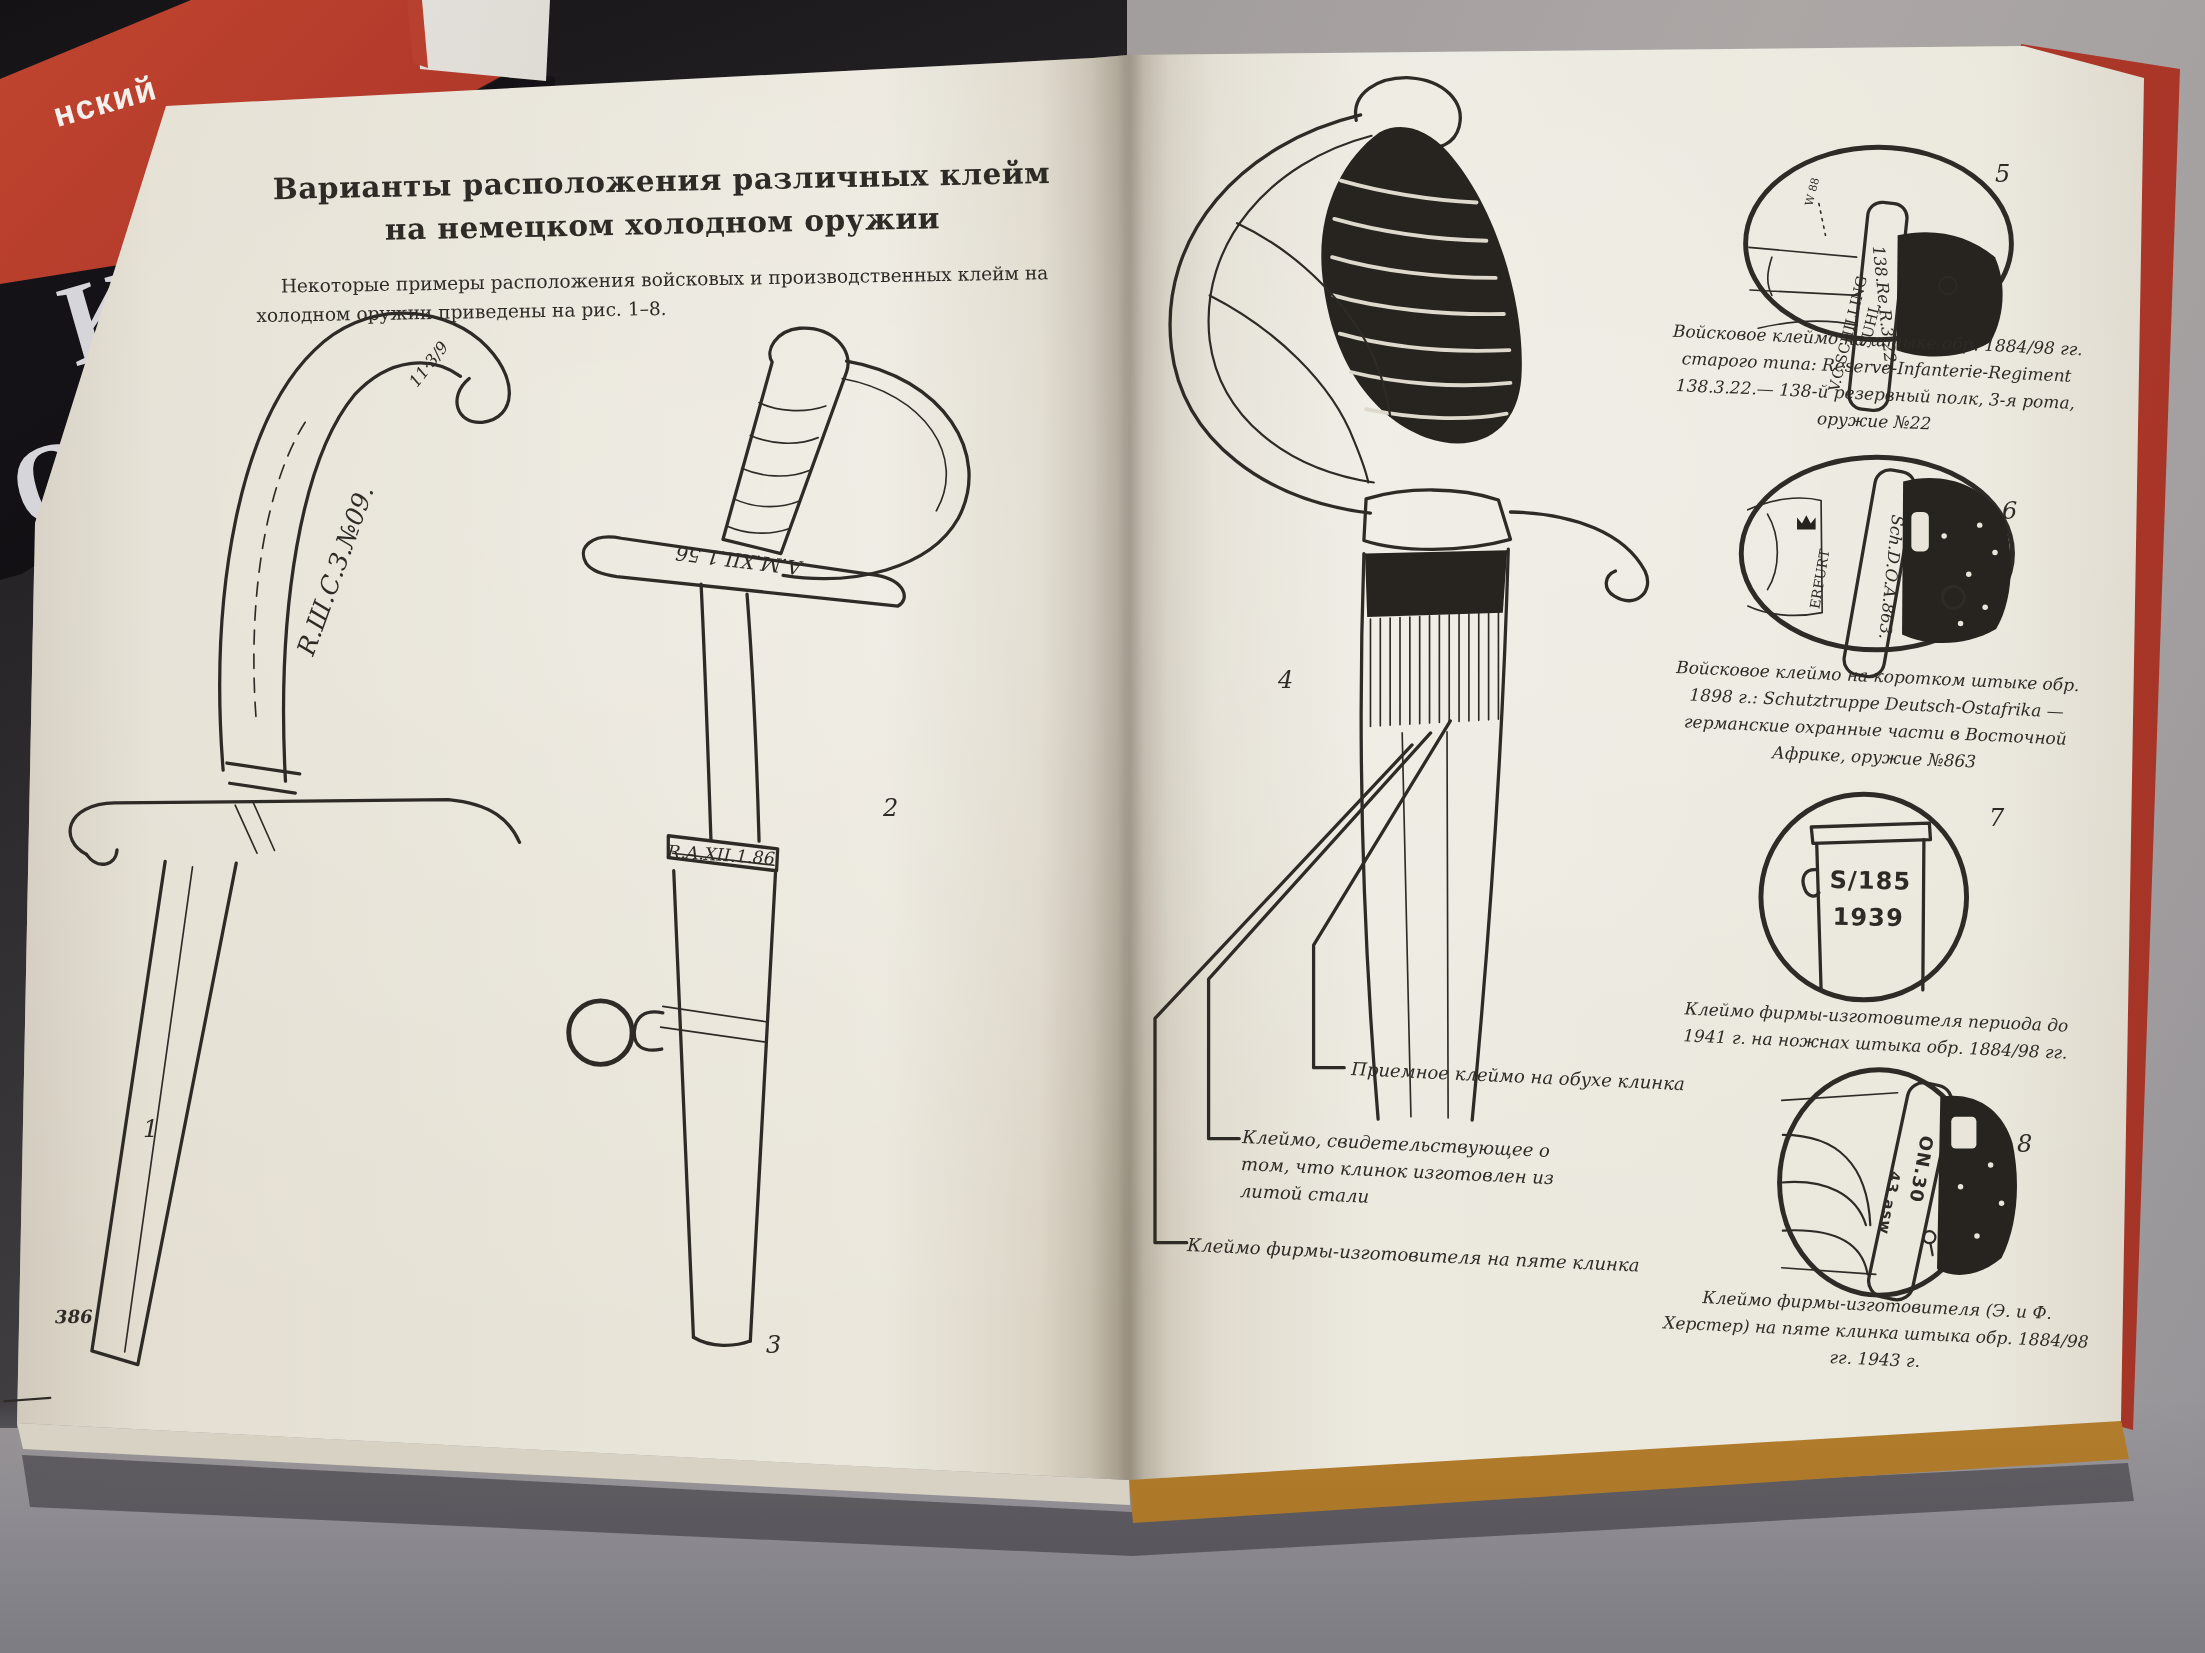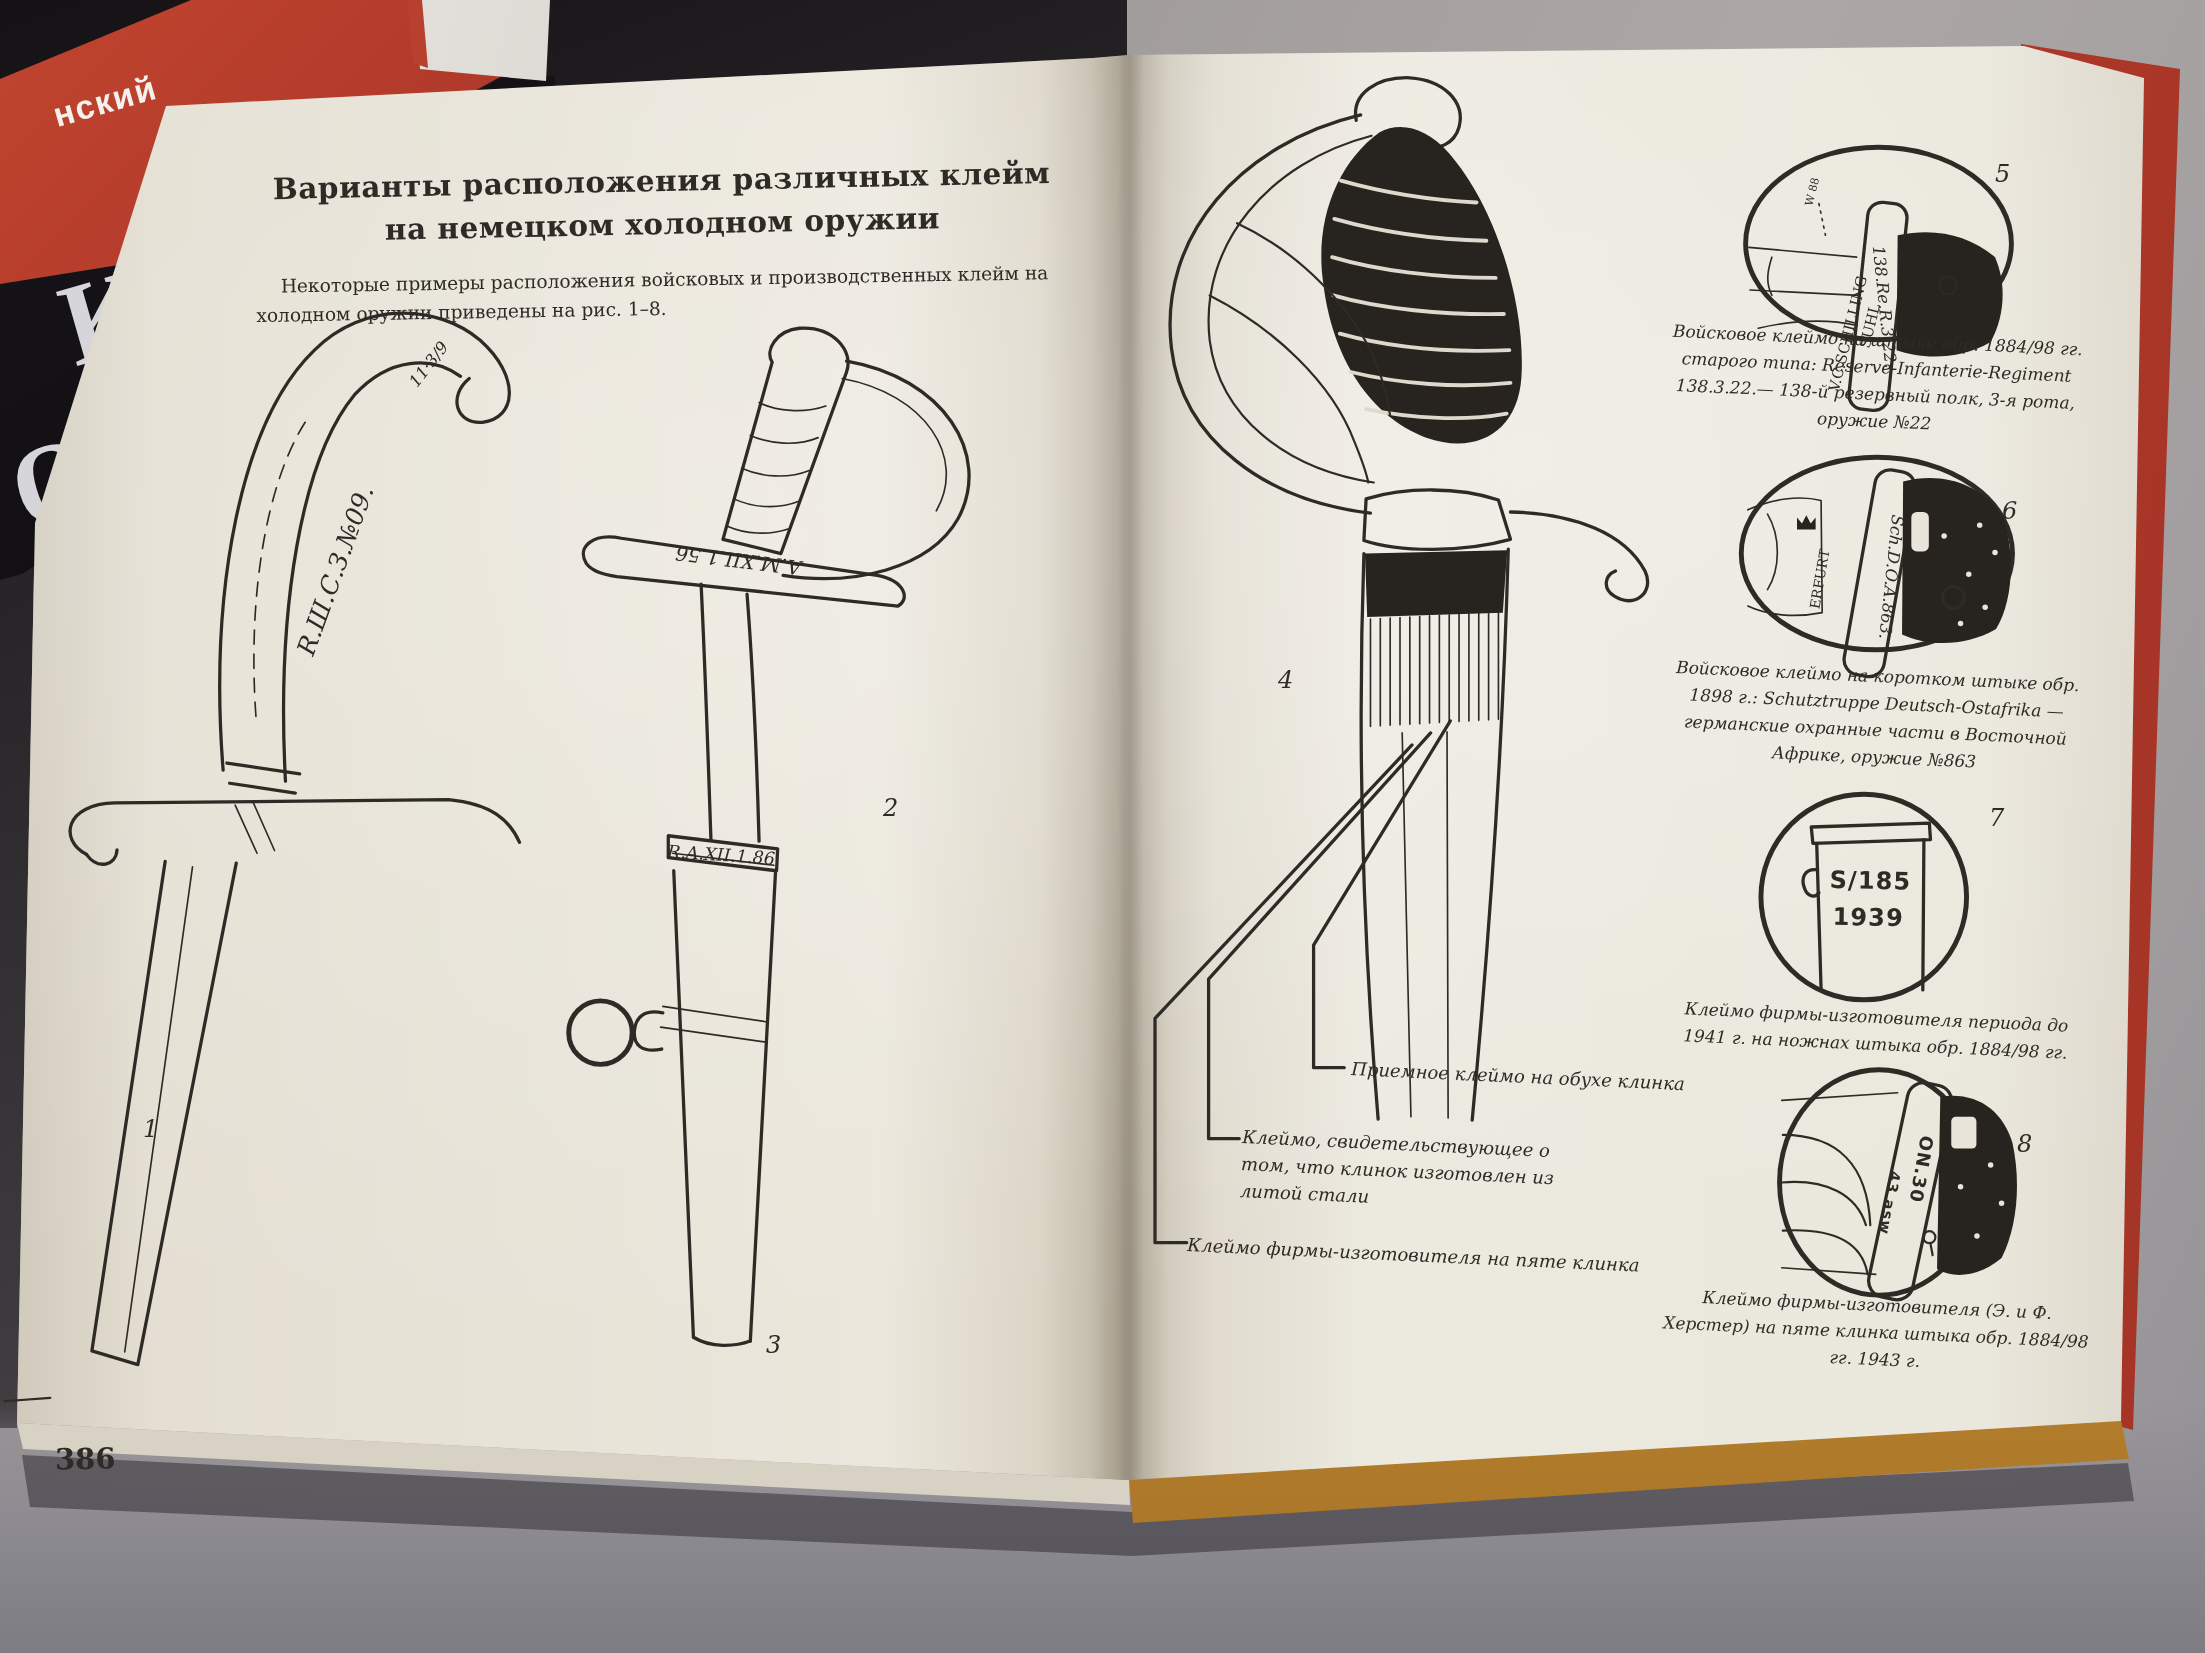--- a/index.html
+++ b/index.html
@@ -54,21 +54,21 @@
       radial-gradient(ellipse at 72% 30%,rgba(255,255,255,.18),rgba(255,255,255,0) 55%),
       linear-gradient(to right,#cfc8ba 0%,#e4dfd2 7%,#ebe7dc 40%,#d6cfbf 49.4%,#b7ae9c 51%,#ddd7c9 53%,#ece9df 62%,#eae7dc 90%,#dcd6c9 98%,#d0c9bb 100%);}
   .gutter-shade{left:1039px;top:49px;width:175px;height:1433px;
     background:linear-gradient(to right,rgba(80,70,55,0),rgba(80,70,55,.18) 45%,rgba(60,52,40,.28) 52%,rgba(80,70,55,.12) 60%,rgba(80,70,55,0));}
 
   
   .lp-title{left:252px;top:160px;width:820px;text-align:center;transform:rotate(-1.2deg);
     font-weight:bold;font-size:29.5px;line-height:1.45;letter-spacing:0.5px;}
   .lp-intro{left:256px;top:247px;width:804px;font-size:18.6px;line-height:1.55;
     text-indent:25px;transform:rotate(-1deg);}
-  .page-num{left:55px;top:1442px;font-weight:bold;font-size:29px;transform:rotate(-1deg);}
+  .page-num{left:55px;top:1306px;font-weight:bold;font-style:italic;font-size:18px;transform:rotate(-1deg);}
   .fignum{font-style:italic;font-size:24px;}
   .ann{font-style:italic;font-size:18px;line-height:1.5;transform:rotate(2.6deg);transform-origin:left top;}
   .nowrap{white-space:nowrap;}
   .cap{width:432px;text-align:center;font-style:italic;font-size:17px;line-height:1.58;
     transform:rotate(2.6deg);}
 
   
   .art{left:0;top:0;}
   .art path,.art line,.art rect,.art circle,.art ellipse{stroke:#2e2a26;stroke-width:6;fill:none;stroke-linecap:round;stroke-linejoin:round;}
   .art .thin{stroke-width:3;}

